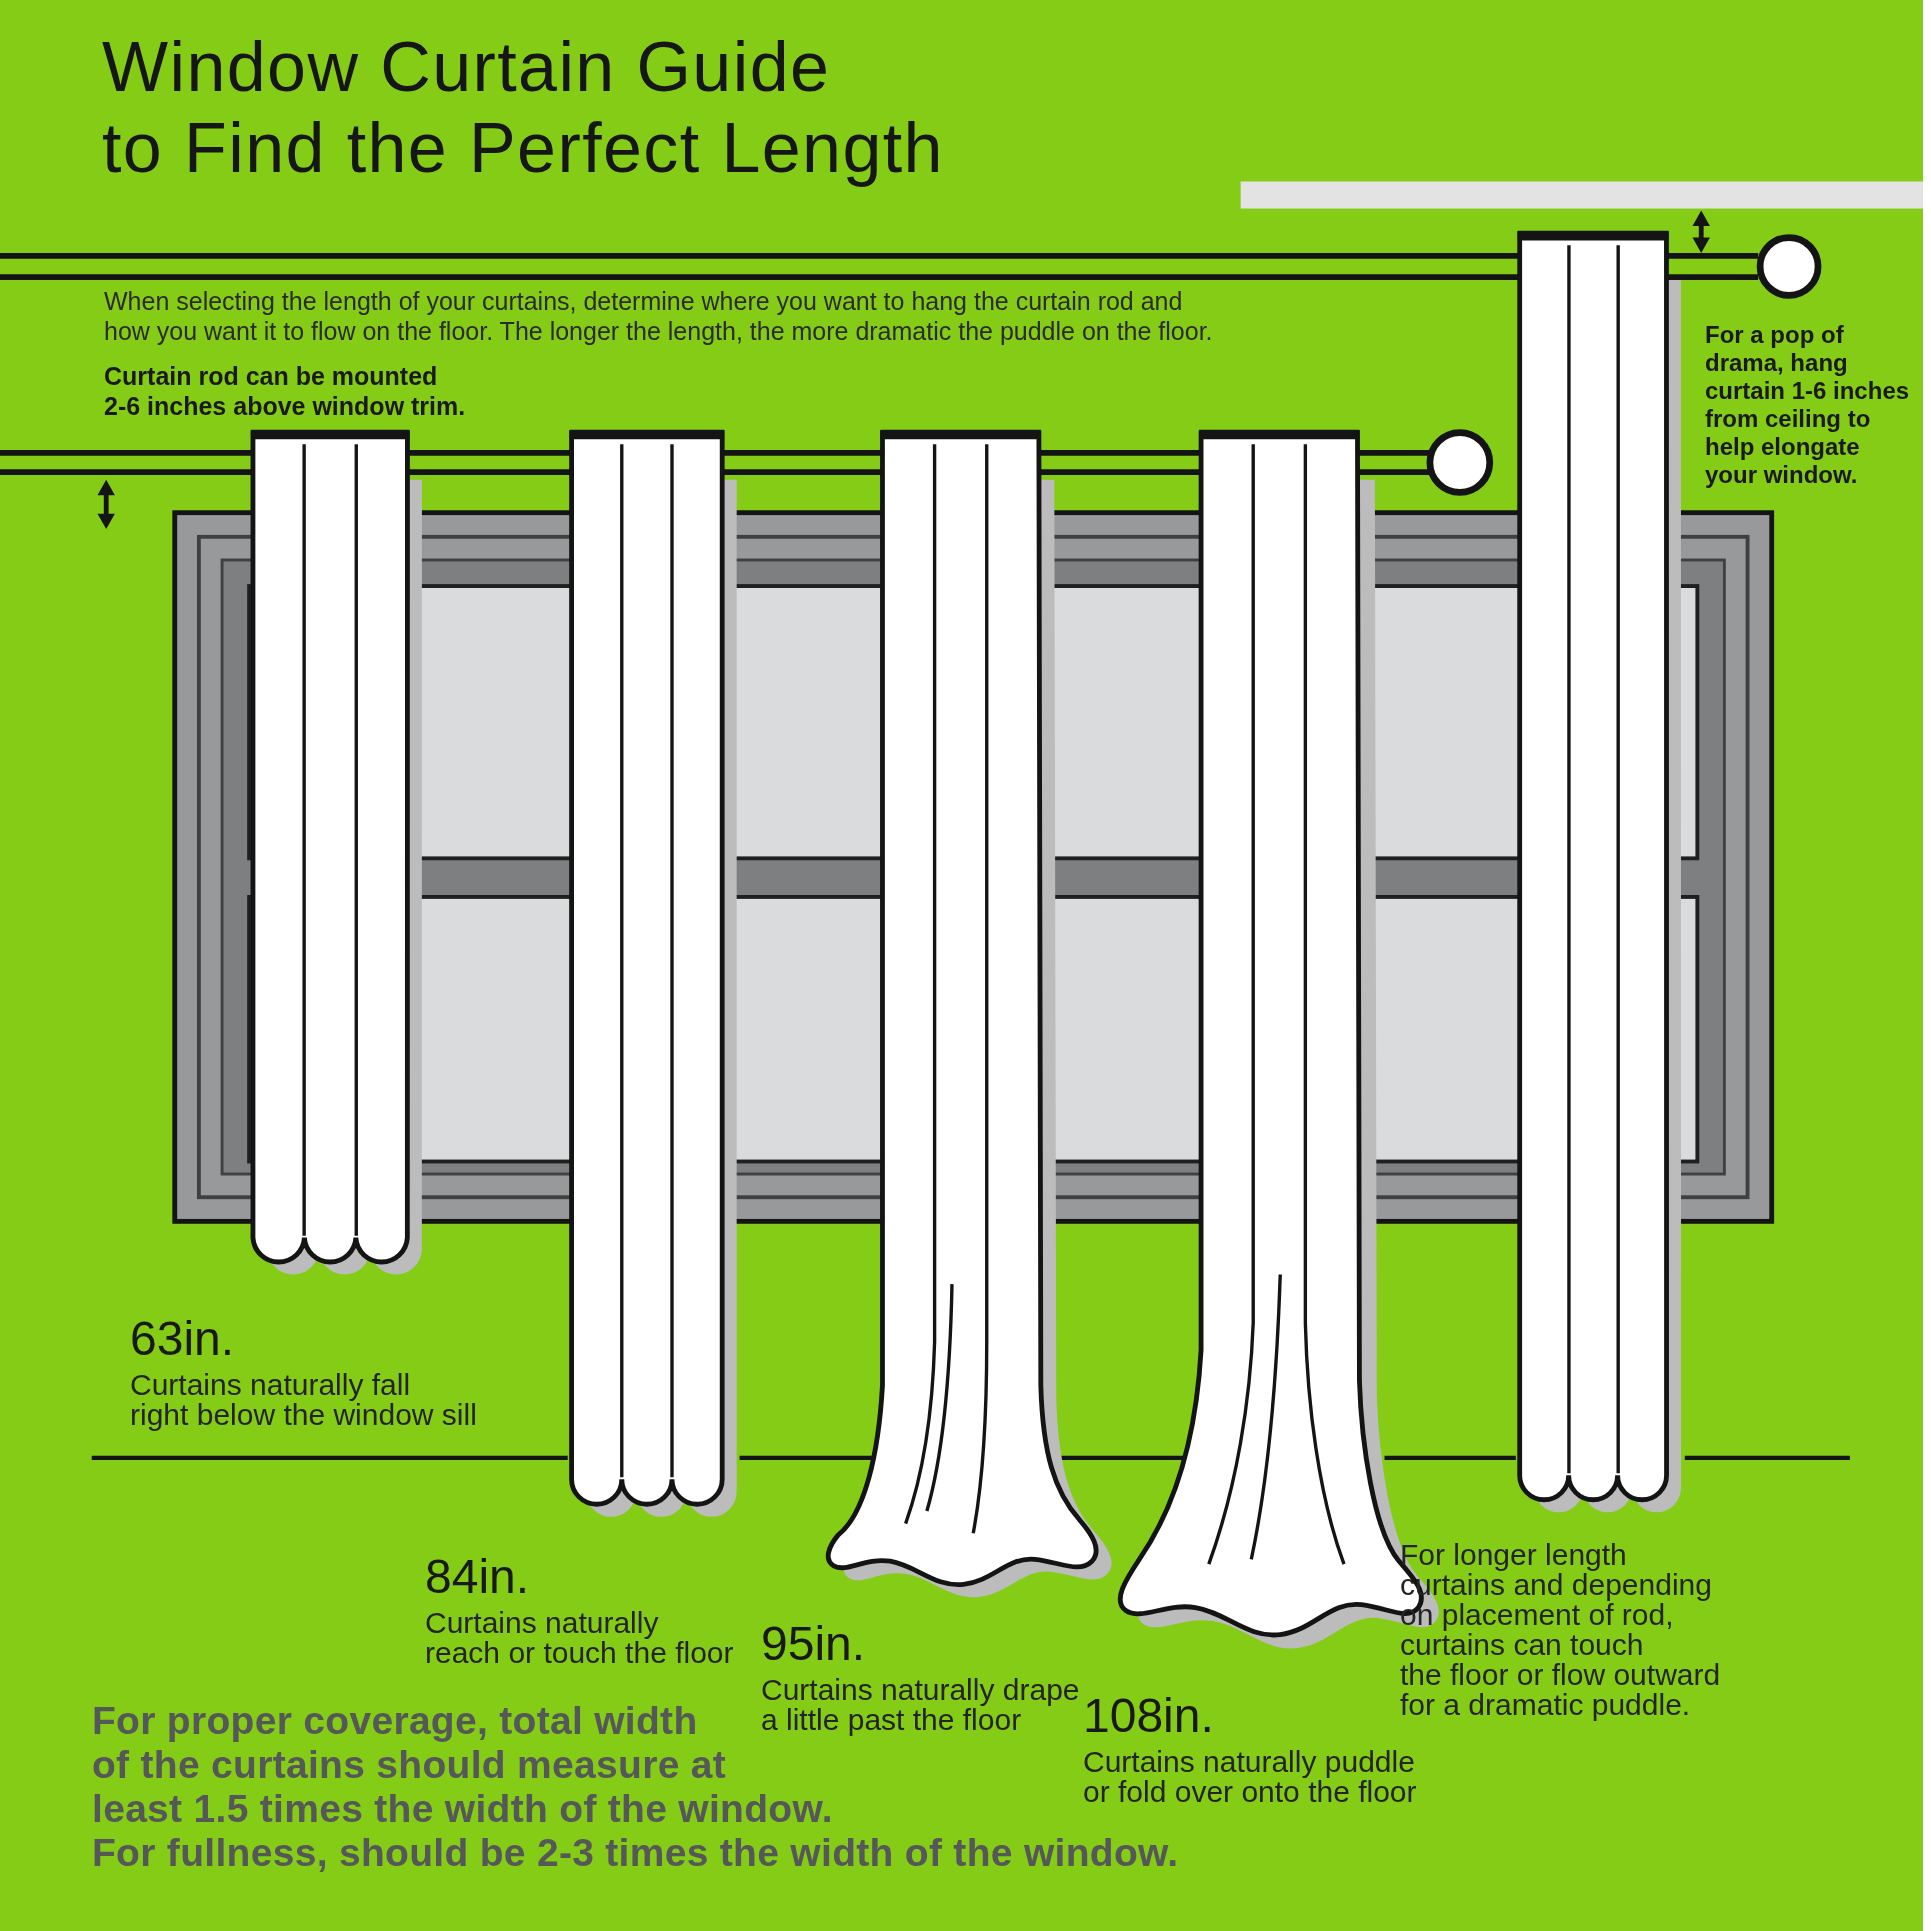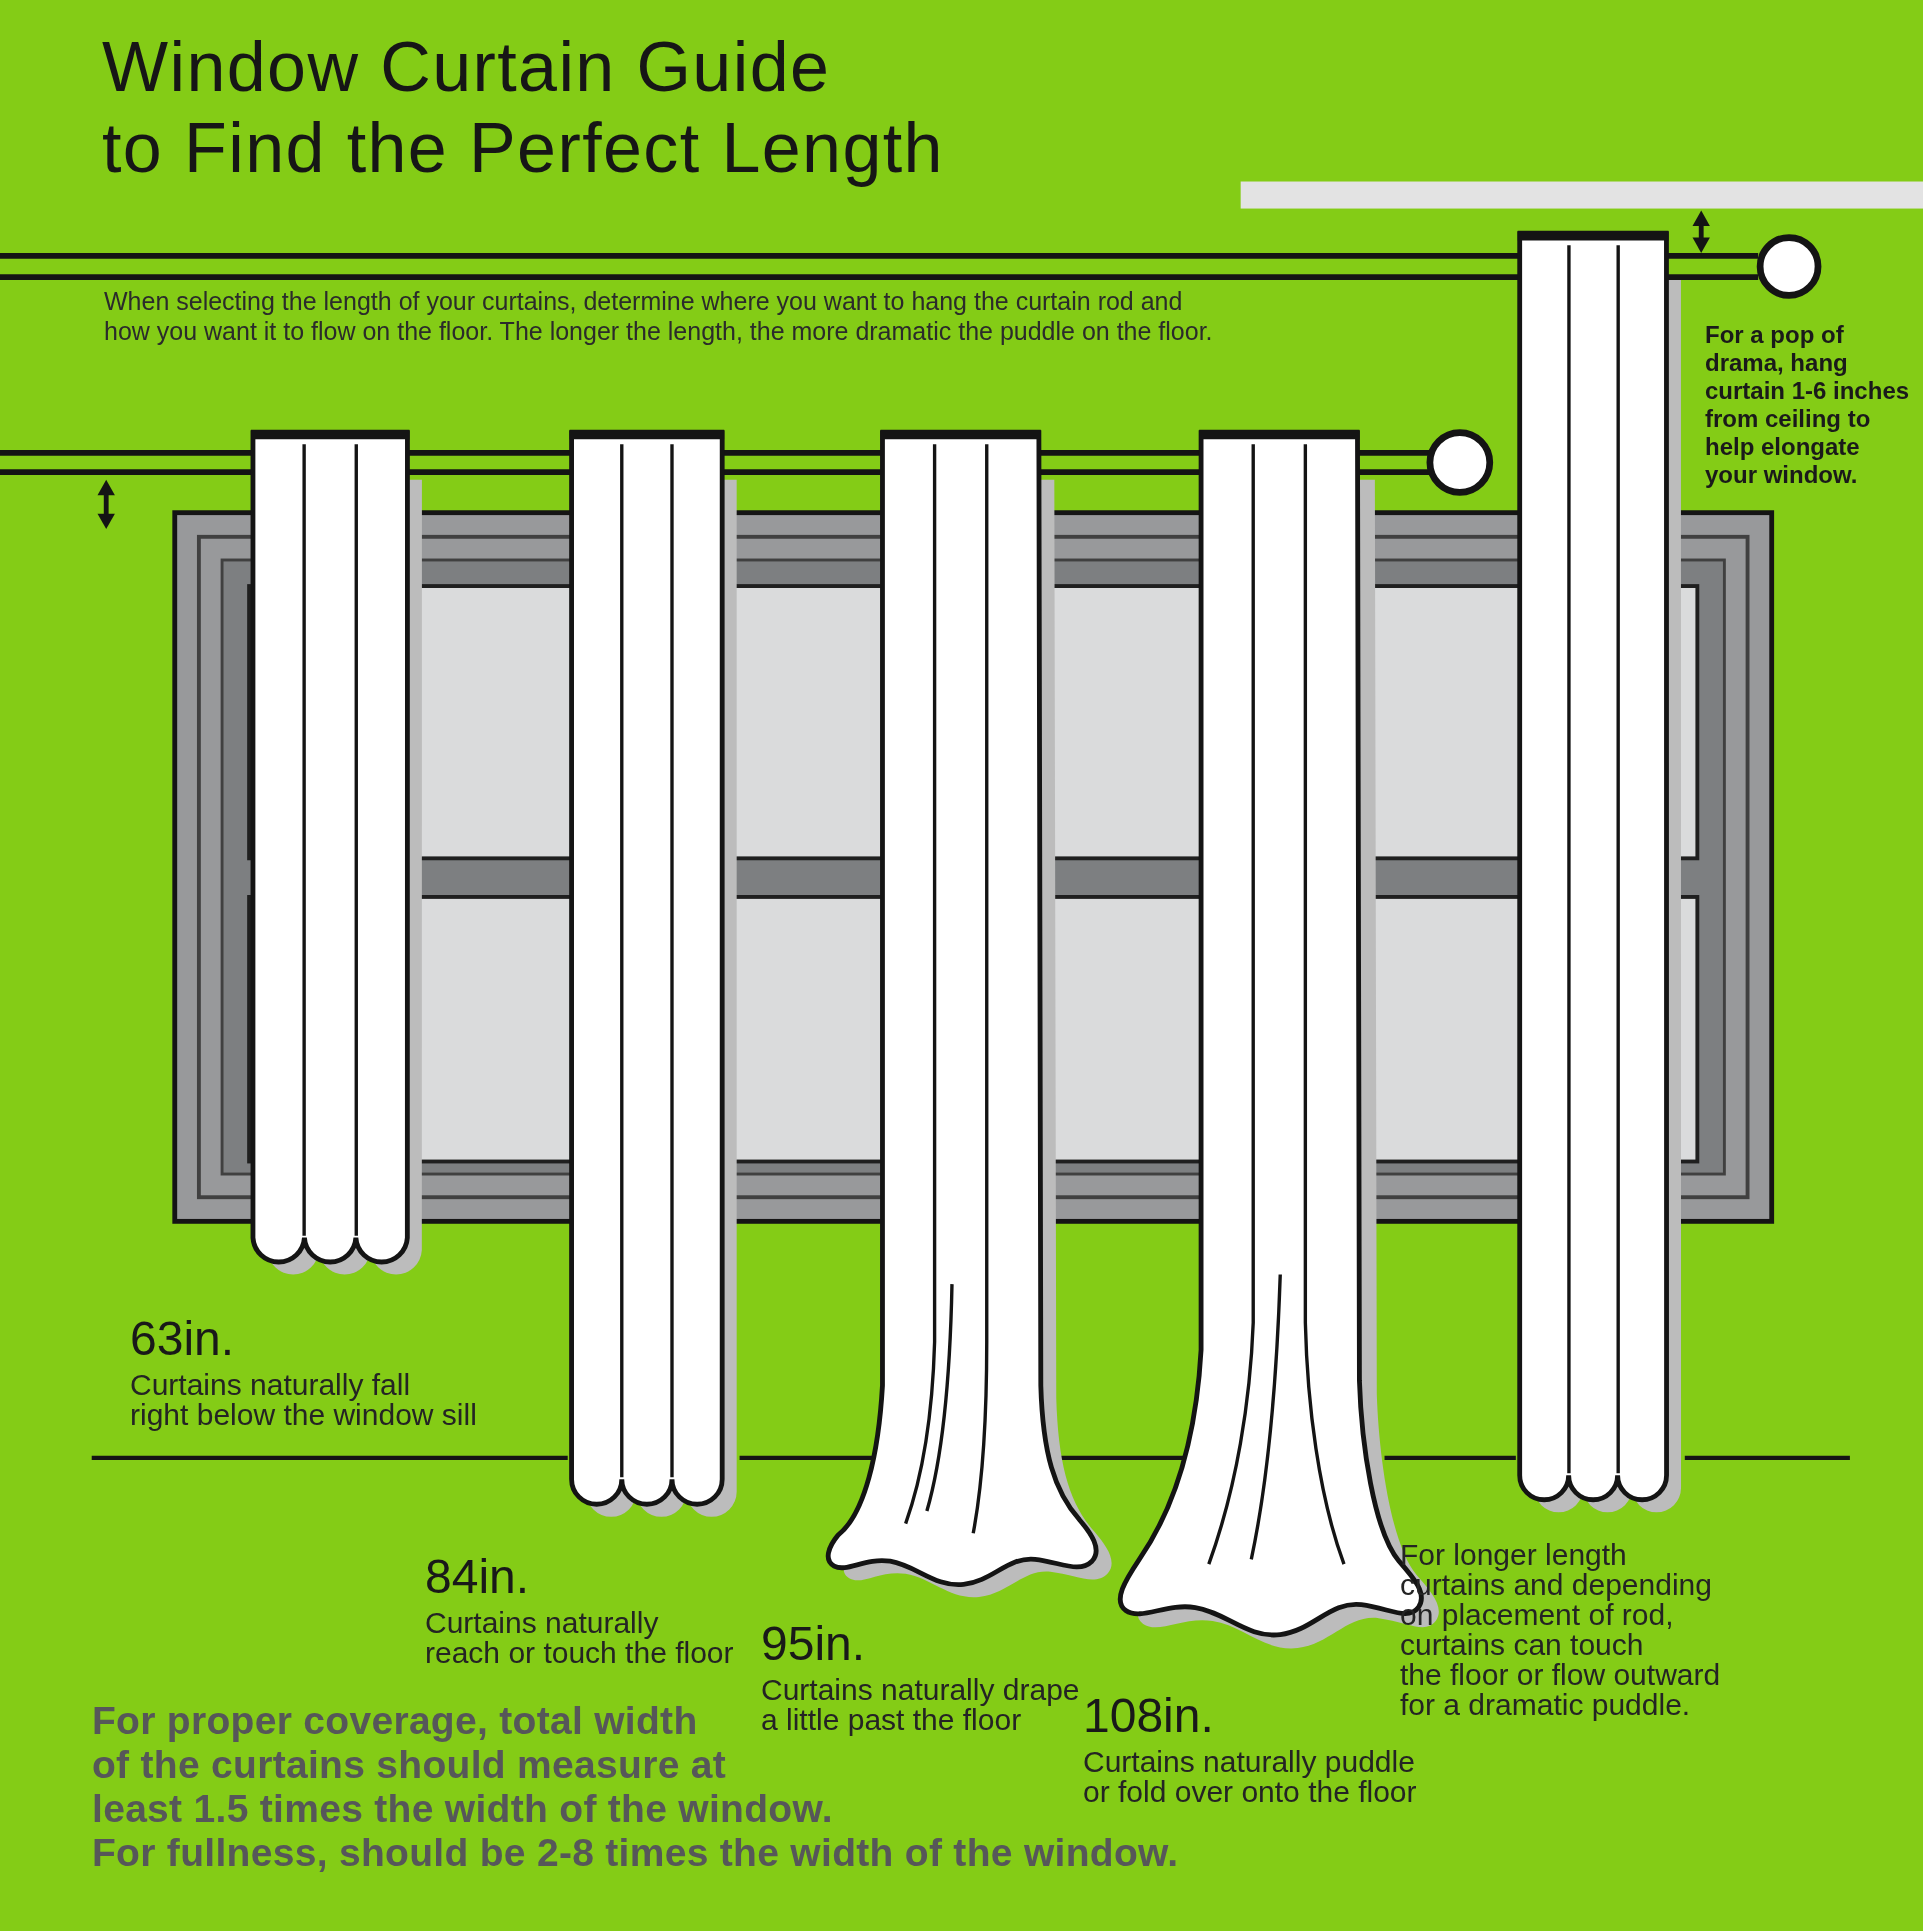--- a/index.html
+++ b/index.html
@@ -127,20 +127,22 @@
       <line x1="1572" y1="244" x2="1728" y2="244" stroke="#141414" stroke-width="10"></line>
       <line x1="1625" y1="254" x2="1625" y2="1526" stroke="#141414" stroke-width="3.5"></line>
       <line x1="1676" y1="254" x2="1676" y2="1526" stroke="#141414" stroke-width="3.5"></line>
     </g>
   </svg>
 
   <div class="txt title">Window Curtain Guide
 to Find the Perfect Length</div>
   <div class="txt intro">When selecting the length of your curtains, determine where you want to hang the curtain rod and
 how you want it to flow on the floor. The longer the length, the more dramatic the puddle on the floor.</div>
+  <div class="txt rodnote">Curtain rod can be mounted
+2-6 inches above window trim.</div>
   <div class="txt popnote">For a pop of
 drama, hang
 curtain 1-6 inches
 from ceiling to
 help elongate
 your window.</div>
 
   <div class="clabel" id="label63">
     <div class="num">63in.</div>
     <div class="desc">Curtains naturally fall
@@ -166,15 +168,15 @@
 curtains and depending
 on placement of rod,
 curtains can touch
 the floor or flow outward
 for a dramatic puddle.</div>
   </div>
 
   <div class="txt footer">For proper coverage, total width
 of the curtains should measure at
 least 1.5 times the width of the window.
-For fullness, should be 2-8 times the width of the window.</div>
+For fullness, should be 2-3 times the width of the window.</div>
 </div>
 
 
 </body></html>

